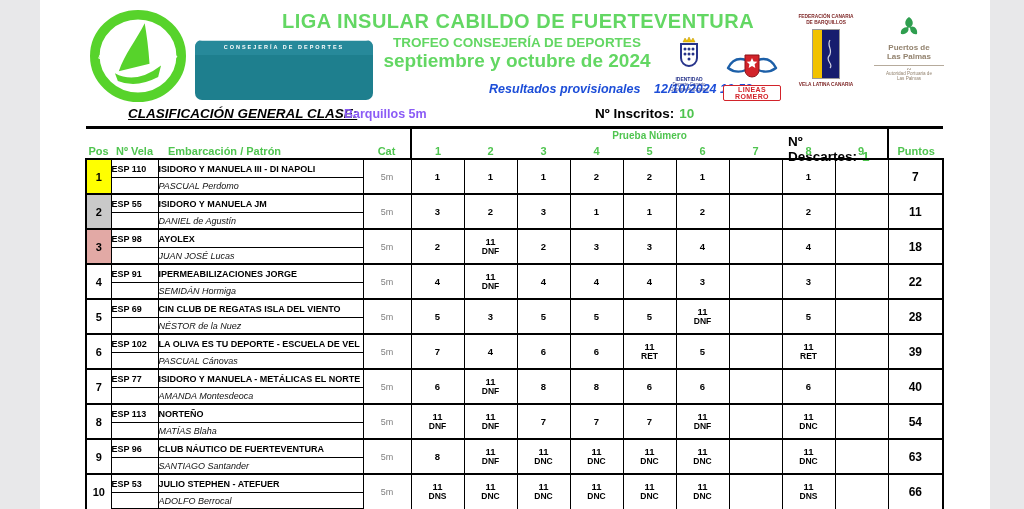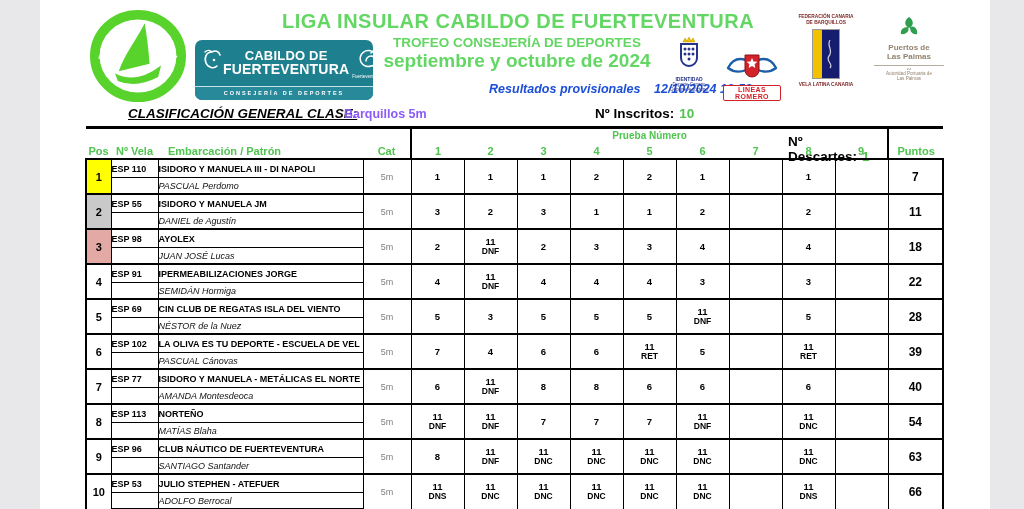--- a/index.html
+++ b/index.html
@@ -92,36 +92,20 @@
     <ellipse cx="50" cy="50" rx="45" ry="43" fill="none" stroke="#57d32b" stroke-width="10"></ellipse>
     <path id="arcTop" d="M12,58 A39,38 0 0 1 88,58" fill="none"></path>
     <path id="arcBot" d="M15,46 A37,36 0 0 0 85,46" fill="none"></path>
     <text font-size="7.2" font-weight="bold" fill="#ffffff"><textPath href="#arcTop" startOffset="50%" text-anchor="middle">FEDERACIÓN VELA LATINA</textPath></text>
     <text font-size="6.8" font-weight="bold" fill="#ffffff"><textPath href="#arcBot" startOffset="50%" text-anchor="middle">FUERTEVENTURA</textPath></text>
     <path d="M57,16 C48,34 36,48 30,66 L62,58 C61,42 59,28 57,16 Z" fill="#57d32b"></path>
     <path d="M26,68 Q48,80 74,60 L71,72 Q48,84 29,76 Z" fill="#57d32b"></path>
   </svg>
 
   <div class="cabildo">
-    <div class="cabildo-main">
-      <svg class="cabildo-goat" viewBox="0 0 22 30">
-        <path d="M11,4 C5,4 3,10 5,15 C7,20 13,21 16,18 M11,4 C14,2 18,3 19,7 M11,4 C9,2 6,2 4,4" fill="none" stroke="#fff" stroke-width="1.6" stroke-linecap="round"></path>
-        <circle cx="13" cy="12" r="1.3" fill="#fff"></circle>
-      </svg>
-      <div class="cabildo-txt">
-        <div class="l1">CABILDO DE</div>
-        <div class="l2">FUERTEVENTURA</div>
-      </div>
-      <div class="cabildo-right">
-        <svg viewBox="0 0 26 24">
-          <path d="M13,14 a5,5 0 1 1 5,5 a8,8 0 1 1 3,-13 M18,6 L22,2 L23,9" fill="none" stroke="#fff" stroke-width="1.5" stroke-linecap="round"></path>
-        </svg>
-        <div class="fv">Fuerteventura</div>
-      </div>
-    </div>
     <div class="cabildo-strip">CONSEJERÍA DE DEPORTES</div>
   </div>
 
   <div class="titles">
     <div class="title-main">LIGA INSULAR CABILDO DE FUERTEVENTURA</div>
     <div class="title-sub">TROFEO CONSEJERÍA DE DEPORTES</div>
     <div class="title-date">septiembre y octubre de 2024</div>
     <div class="status-line">
       <span>Resultados provisionales</span>
       <span class="ts">12/10/2024 19:58</span>

